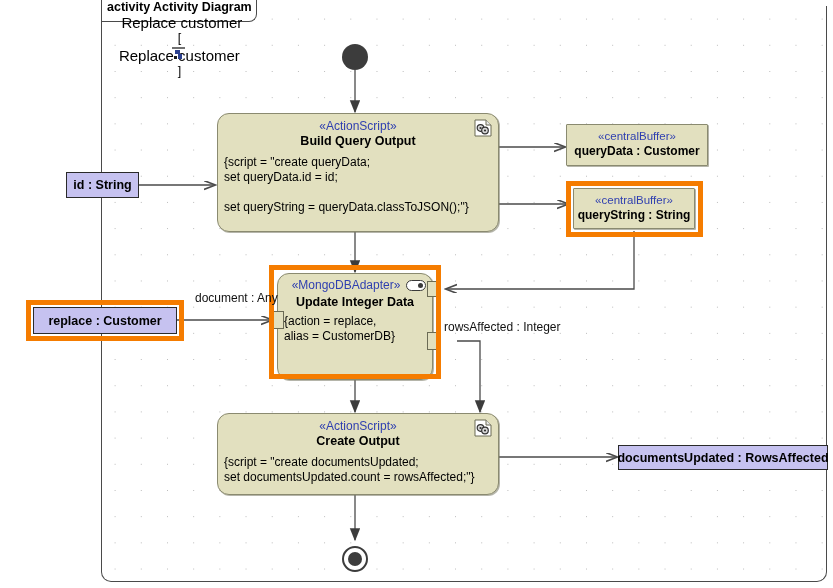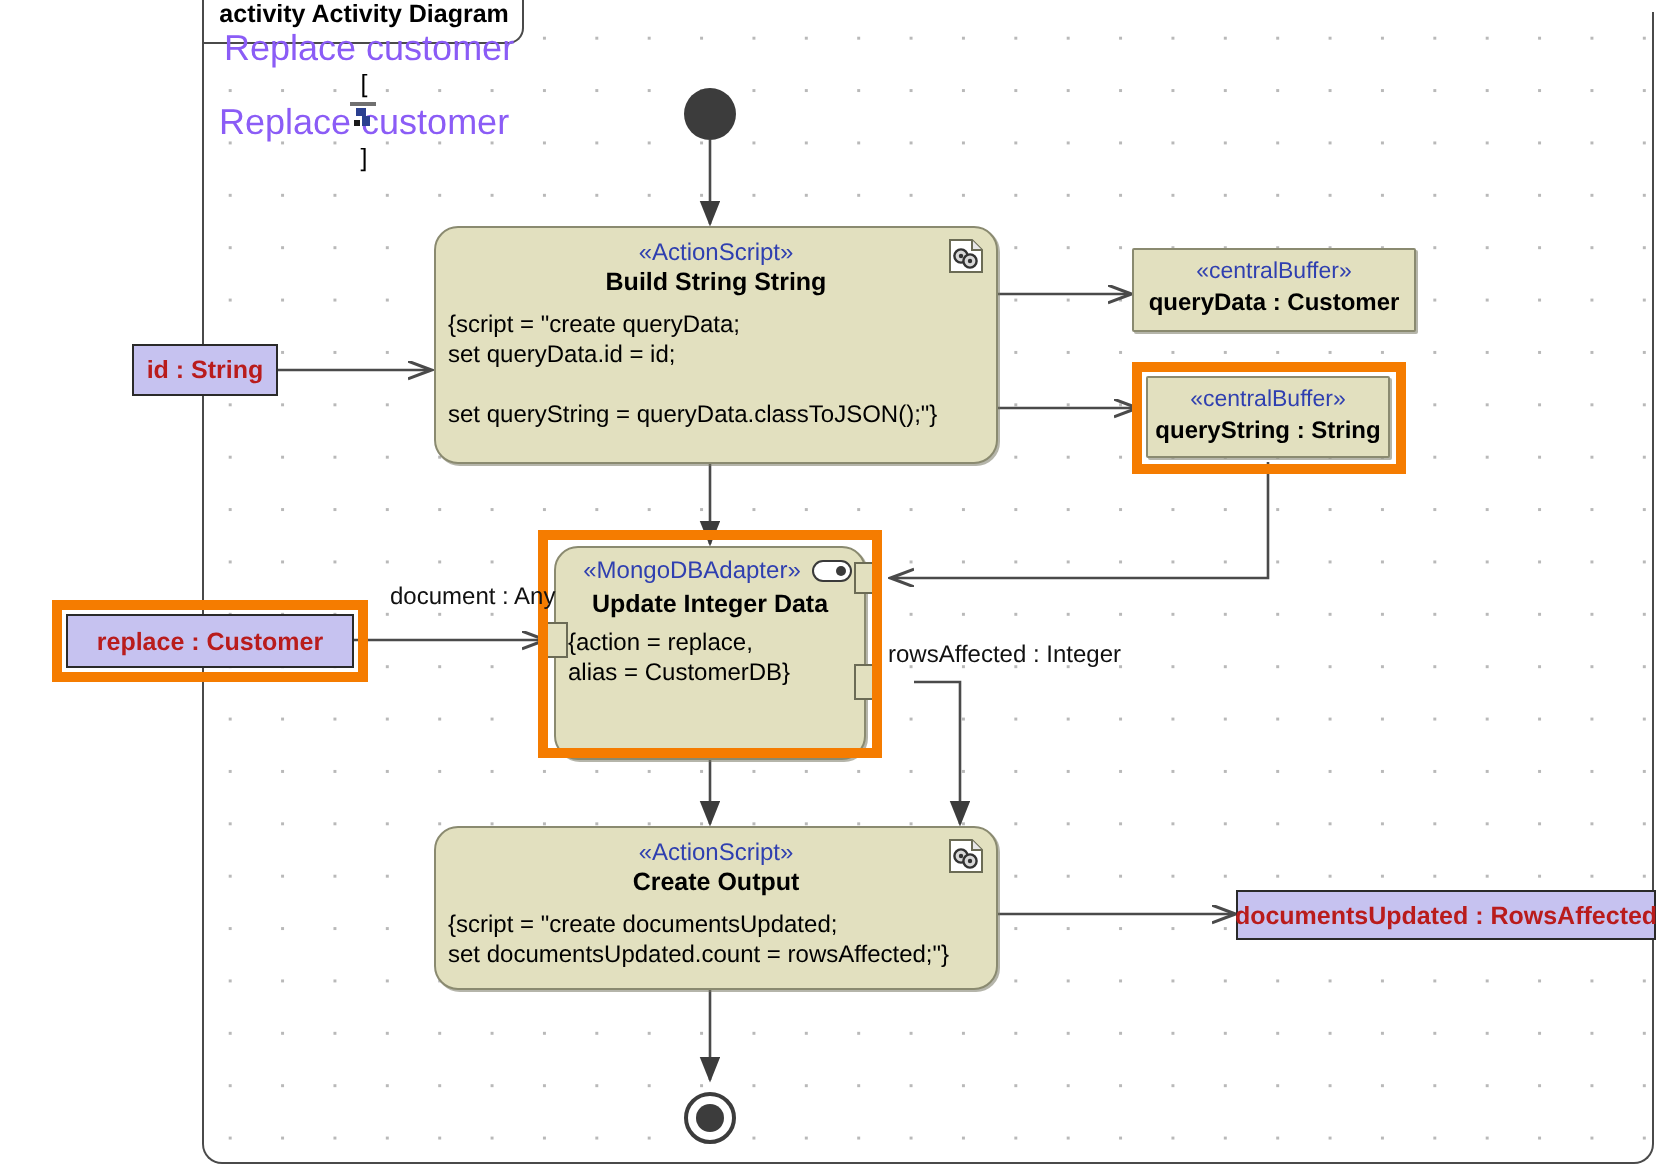--- a/index.html
+++ b/index.html
@@ -35,21 +35,21 @@
     background:#ffffff;
     display:flex;align-items:center;
     padding:0 4px 0 5px;
     box-sizing:border-box;
     white-space:nowrap;
     border-radius:0 0 8px 0;
     z-index:5;
     flex-direction:column;
   }
   .hdr-kw{font-size:12.5px;font-weight:bold;color:#000;}
-  .hdr-name{font-size:18px;color:#8b5cf6;margin-left:5px;}
+  .hdr-name{font-size:15px;color:#000000;margin-left:5px;}
   .hdr-brk{font-size:12.5px;color:#000;}
   .hdr-icon{
     display:inline-block;width:13px;height:13px;
     margin:0 3px 0 2px;position:relative;top:2px;
     background:#c8c8c8;border:1px solid #707070;
     box-sizing:border-box;
   }
   .hdr-icon .g1{position:absolute;left:2px;top:2px;width:5px;height:4px;background:#2a3f8f;}
   .hdr-icon .g2{position:absolute;left:5px;top:6px;width:4px;height:5px;background:#2a3f8f;}
   .hdr-icon .g3{position:absolute;left:1px;top:8px;width:3px;height:3px;background:#1a1a1a;}
@@ -95,21 +95,21 @@
   }
   .buffer .stereo{padding-top:4px;font-size:11.5px;}
   .buffer .nodename{font-size:12px;padding-bottom:4px;}
 
   
   .param{
     position:absolute;
     box-sizing:border-box;
     background:#c6c2f0;
     border:1.3px solid #2a2a2a;
-    color:#b91c1c;
+    color:#000000;
     font-weight:bold;
     font-size:12.5px;
     display:flex;align-items:center;justify-content:center;
     white-space:nowrap;
   }
 
   
   .hl{
     position:absolute;
     border:5px solid #f57c00;
@@ -223,21 +223,21 @@
 
     <line class="ln" x1="499" y1="457" x2="617" y2="457" marker-end="url(#arw)"></line>
 
     <line class="ln" x1="355" y1="495" x2="355" y2="540" marker-end="url(#arwf)"></line>
   </svg>
 
   <div class="initial" style="left:342px;top:44px;"></div>
 
   <div class="node action" style="left:217px;top:113px;width:282px;height:119px;">
     <div class="stereo">«ActionScript»</div>
-    <div class="nodename">Build String String</div>
+    <div class="nodename">Build Query Output</div>
     <div class="body-text">{script = "create queryData;
 set queryData.id = id;
 
 set queryString = queryData.classToJSON();"}</div>
     <span class="script-icon">
       <svg width="18" height="18" viewBox="0 0 18 18">
         <path d="M1,1 L12,1 L17,6 L17,17 L1,17 Z" fill="#ffffff" stroke="#6b6b55" stroke-width="1"></path>
         <path d="M12,1 L12,6 L17,6" fill="#e8e8e8" stroke="#6b6b55" stroke-width="1"></path>
         <circle cx="6.5" cy="9" r="3.3" fill="#d8d8d8" stroke="#333" stroke-width="1.2"></circle>
         <circle cx="11" cy="11.5" r="3.3" fill="#d8d8d8" stroke="#333" stroke-width="1.2"></circle>

